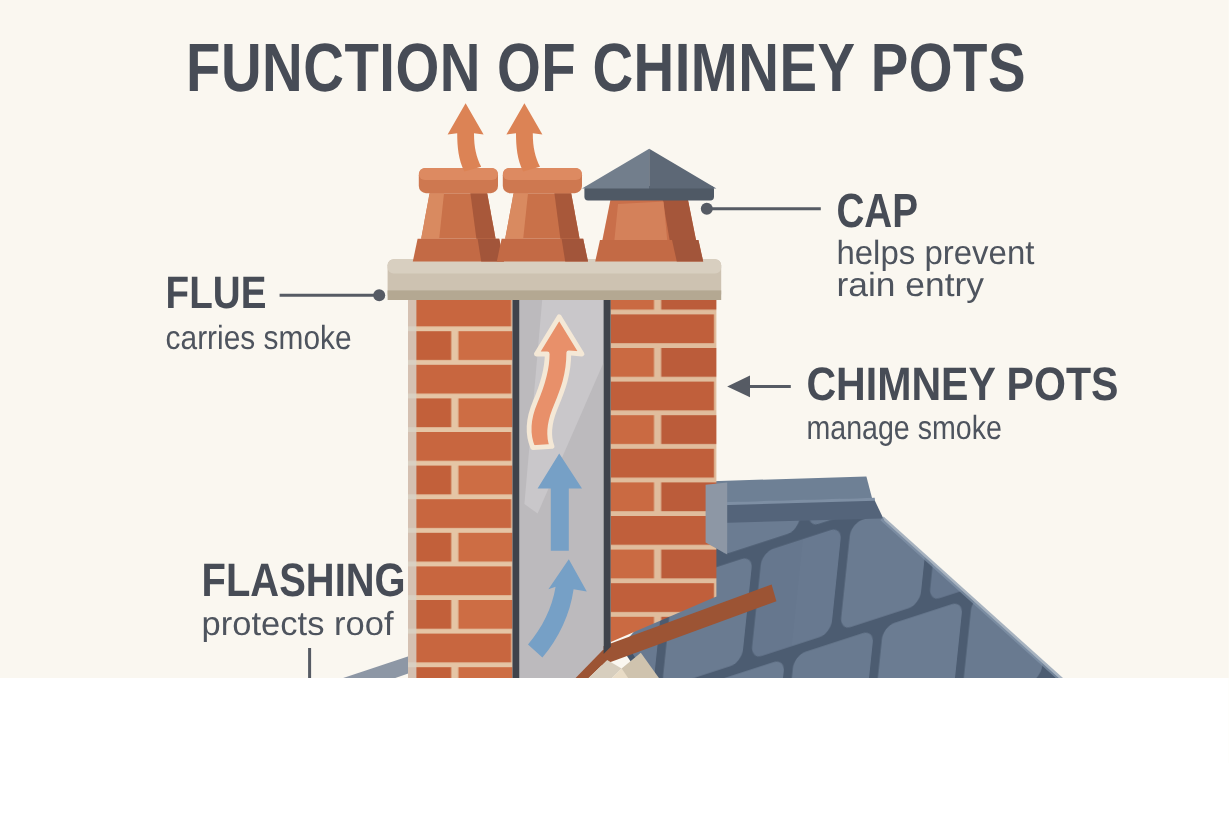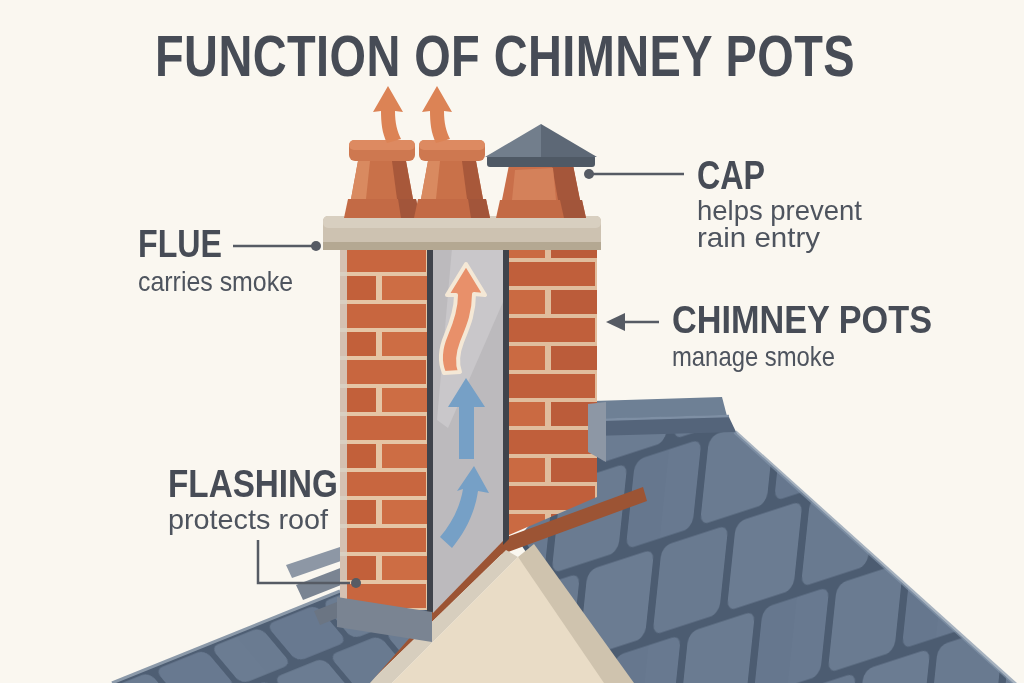--- a/index.html
+++ b/index.html
@@ -1,17 +1,17 @@
 <!DOCTYPE html>
 <html style="--background: #faf7f0; --heading-text: #474c56; --body-text: #4e545e; --leader-line: #565b64; --brick: #c8663f; --mortar: #e5c5a5; --terracotta-pot: #c97149; --cap-gray: #6b7685; --crown-beige: #cdc2b1; --slate: #697a90; --flashing-gray: #7a8492; --gable-beige: #e9dcc6; --trim-rust: #9c5434; --smoke-arrow-orange: #dc8355; --smoke-arrow-blue: #76a0c6;"><head>
 <meta charset="utf-8">
 <style>
   html,body{margin:0;padding:0;}
   body{font-family:"Liberation Sans", sans-serif;}
-  .stage{position:relative;width:1024px;height:683px;overflow:hidden;background:var(--background,#faf7f0);}
+  .stage{position:relative;width:1024px;height:565px;overflow:hidden;background:var(--background,#faf7f0);}
   svg{display:block;}
   text{font-family:"Liberation Sans","DejaVu Sans",sans-serif;}
   .title-text{fill:var(--heading-text,#474c56);font-weight:bold;font-size:57px;letter-spacing:0.5px;}
   .term-text{fill:var(--heading-text,#474c56);font-weight:bold;}
   .desc-text{fill:var(--body-text,#4e545e);font-weight:normal;}
   .leader{stroke:var(--leader-line,#565b64);stroke-width:2.5;fill:none;}
   .leader-dot{fill:var(--leader-line,#565b64);}
   .leader-head{fill:var(--leader-line,#565b64);}
   .bg{fill:var(--background,#faf7f0);}
   .rust{fill:var(--trim-rust,#9c5434);}

